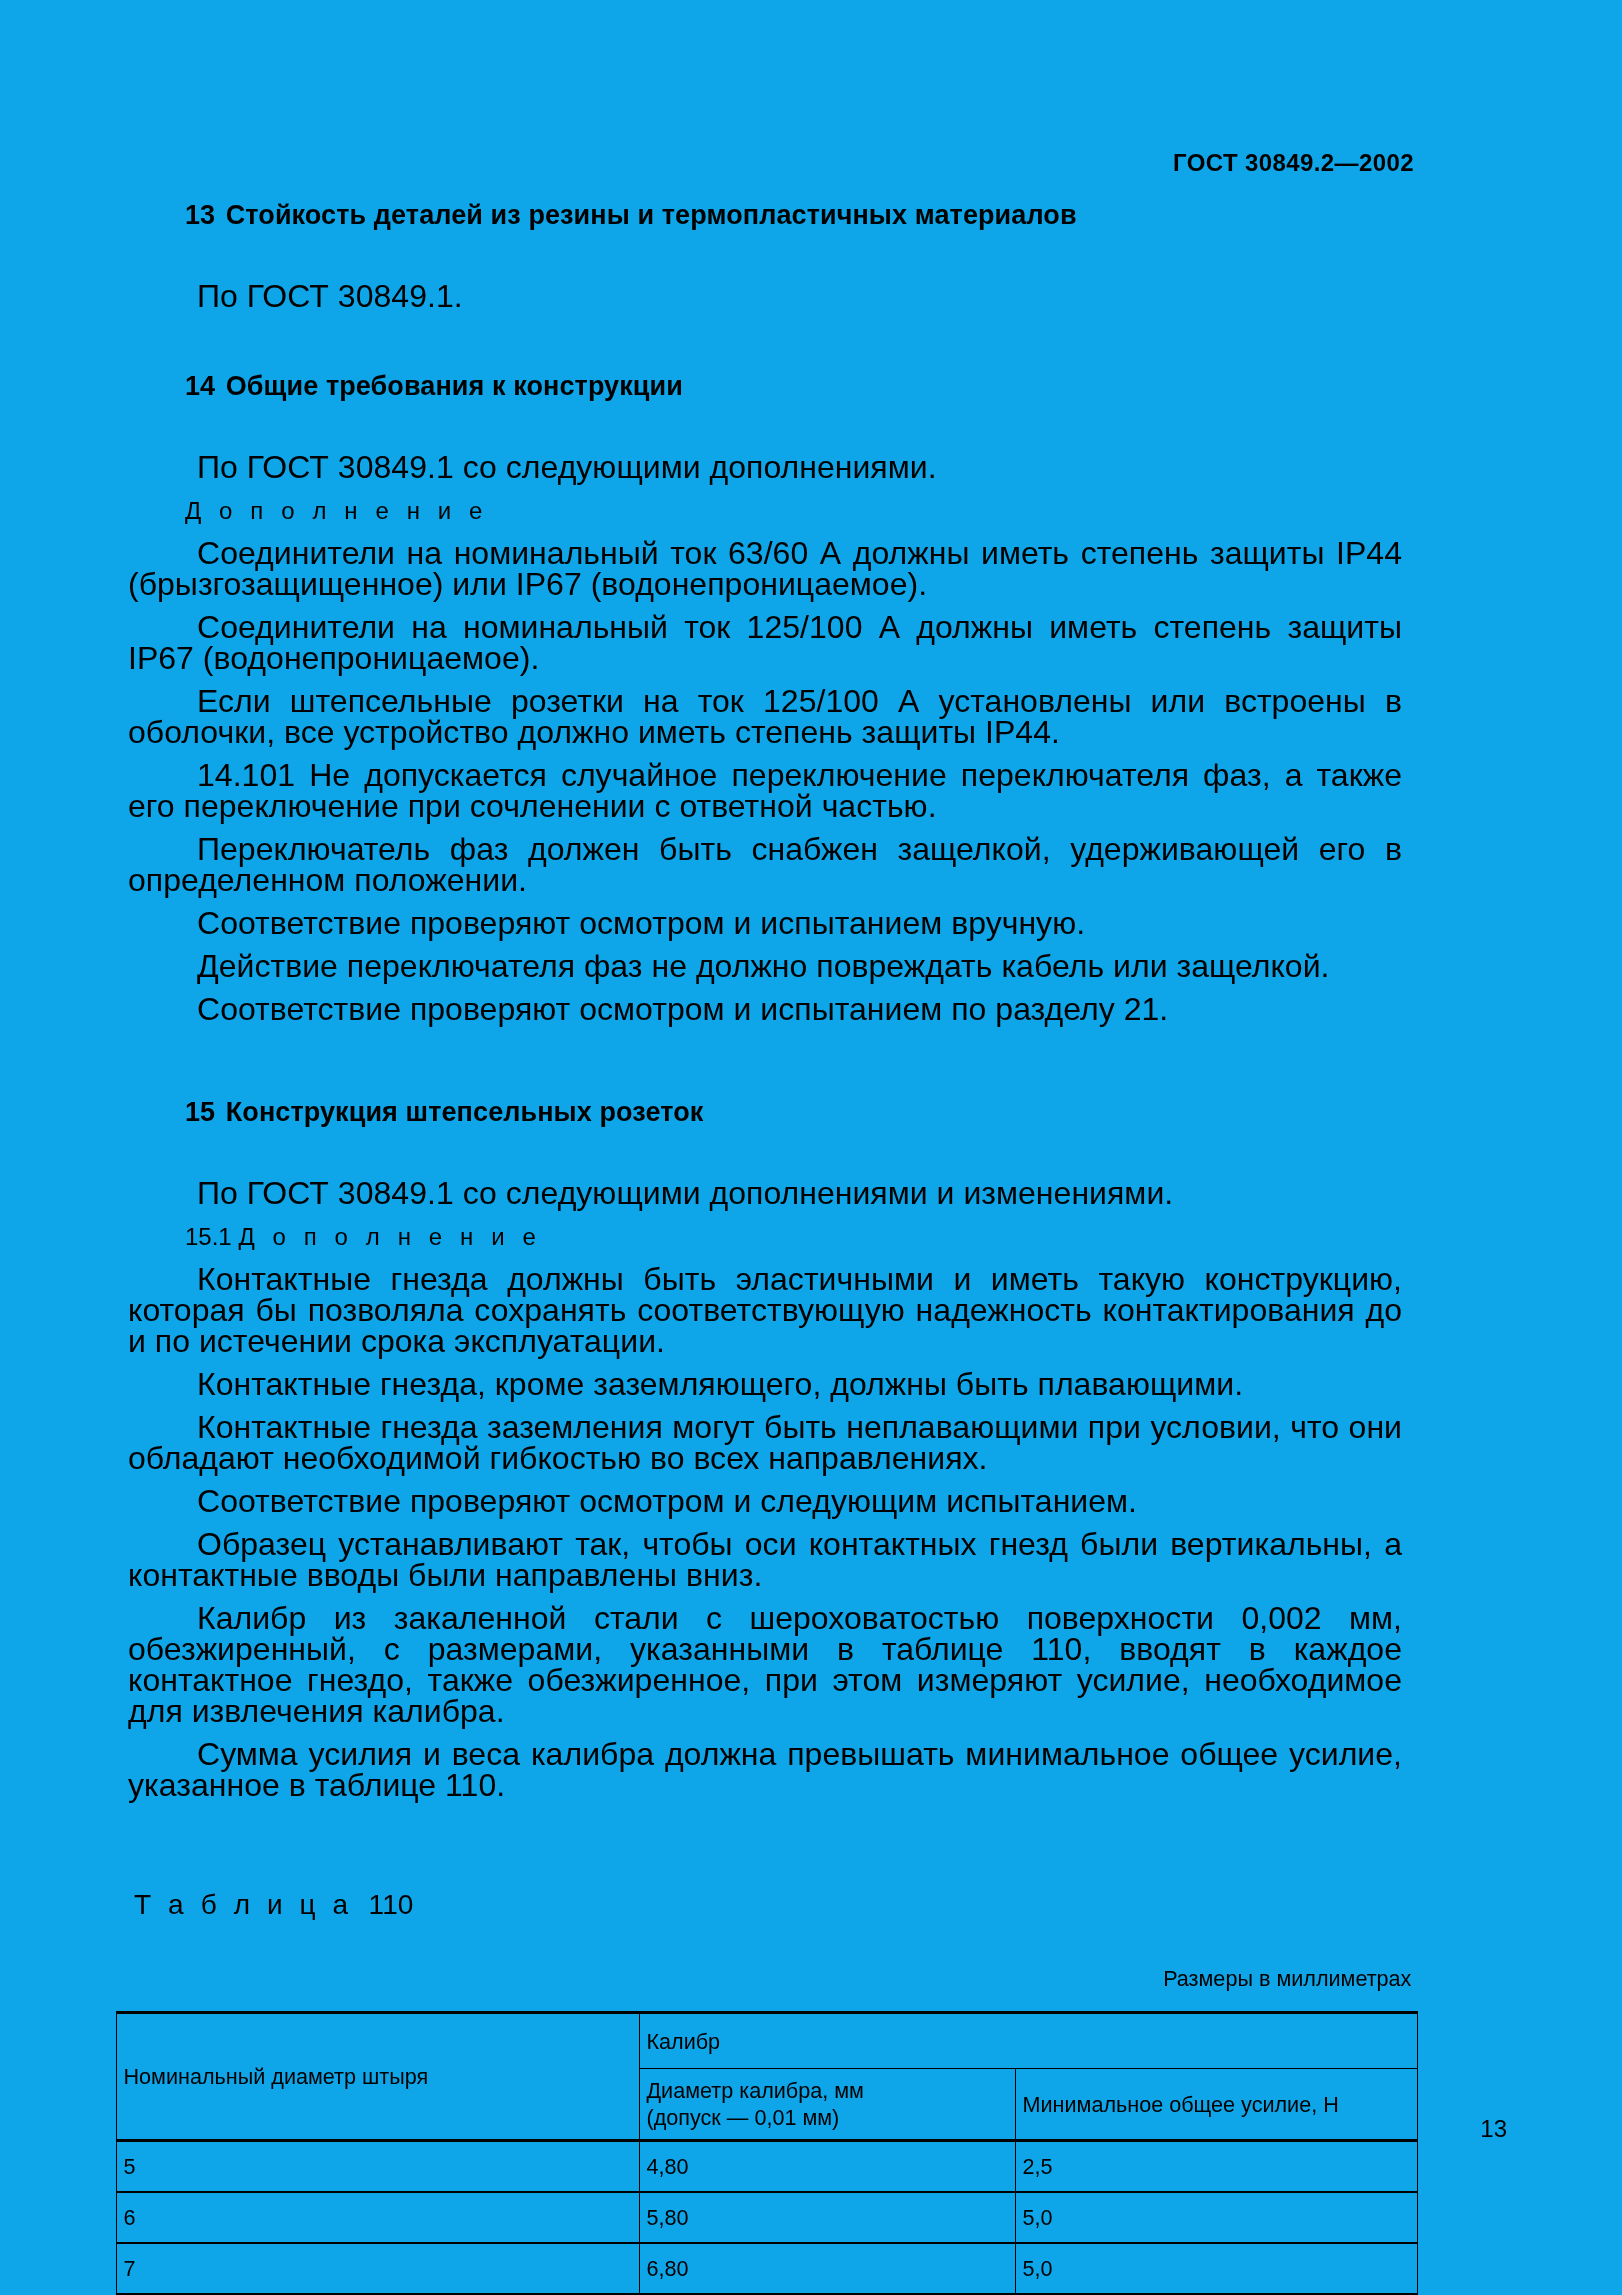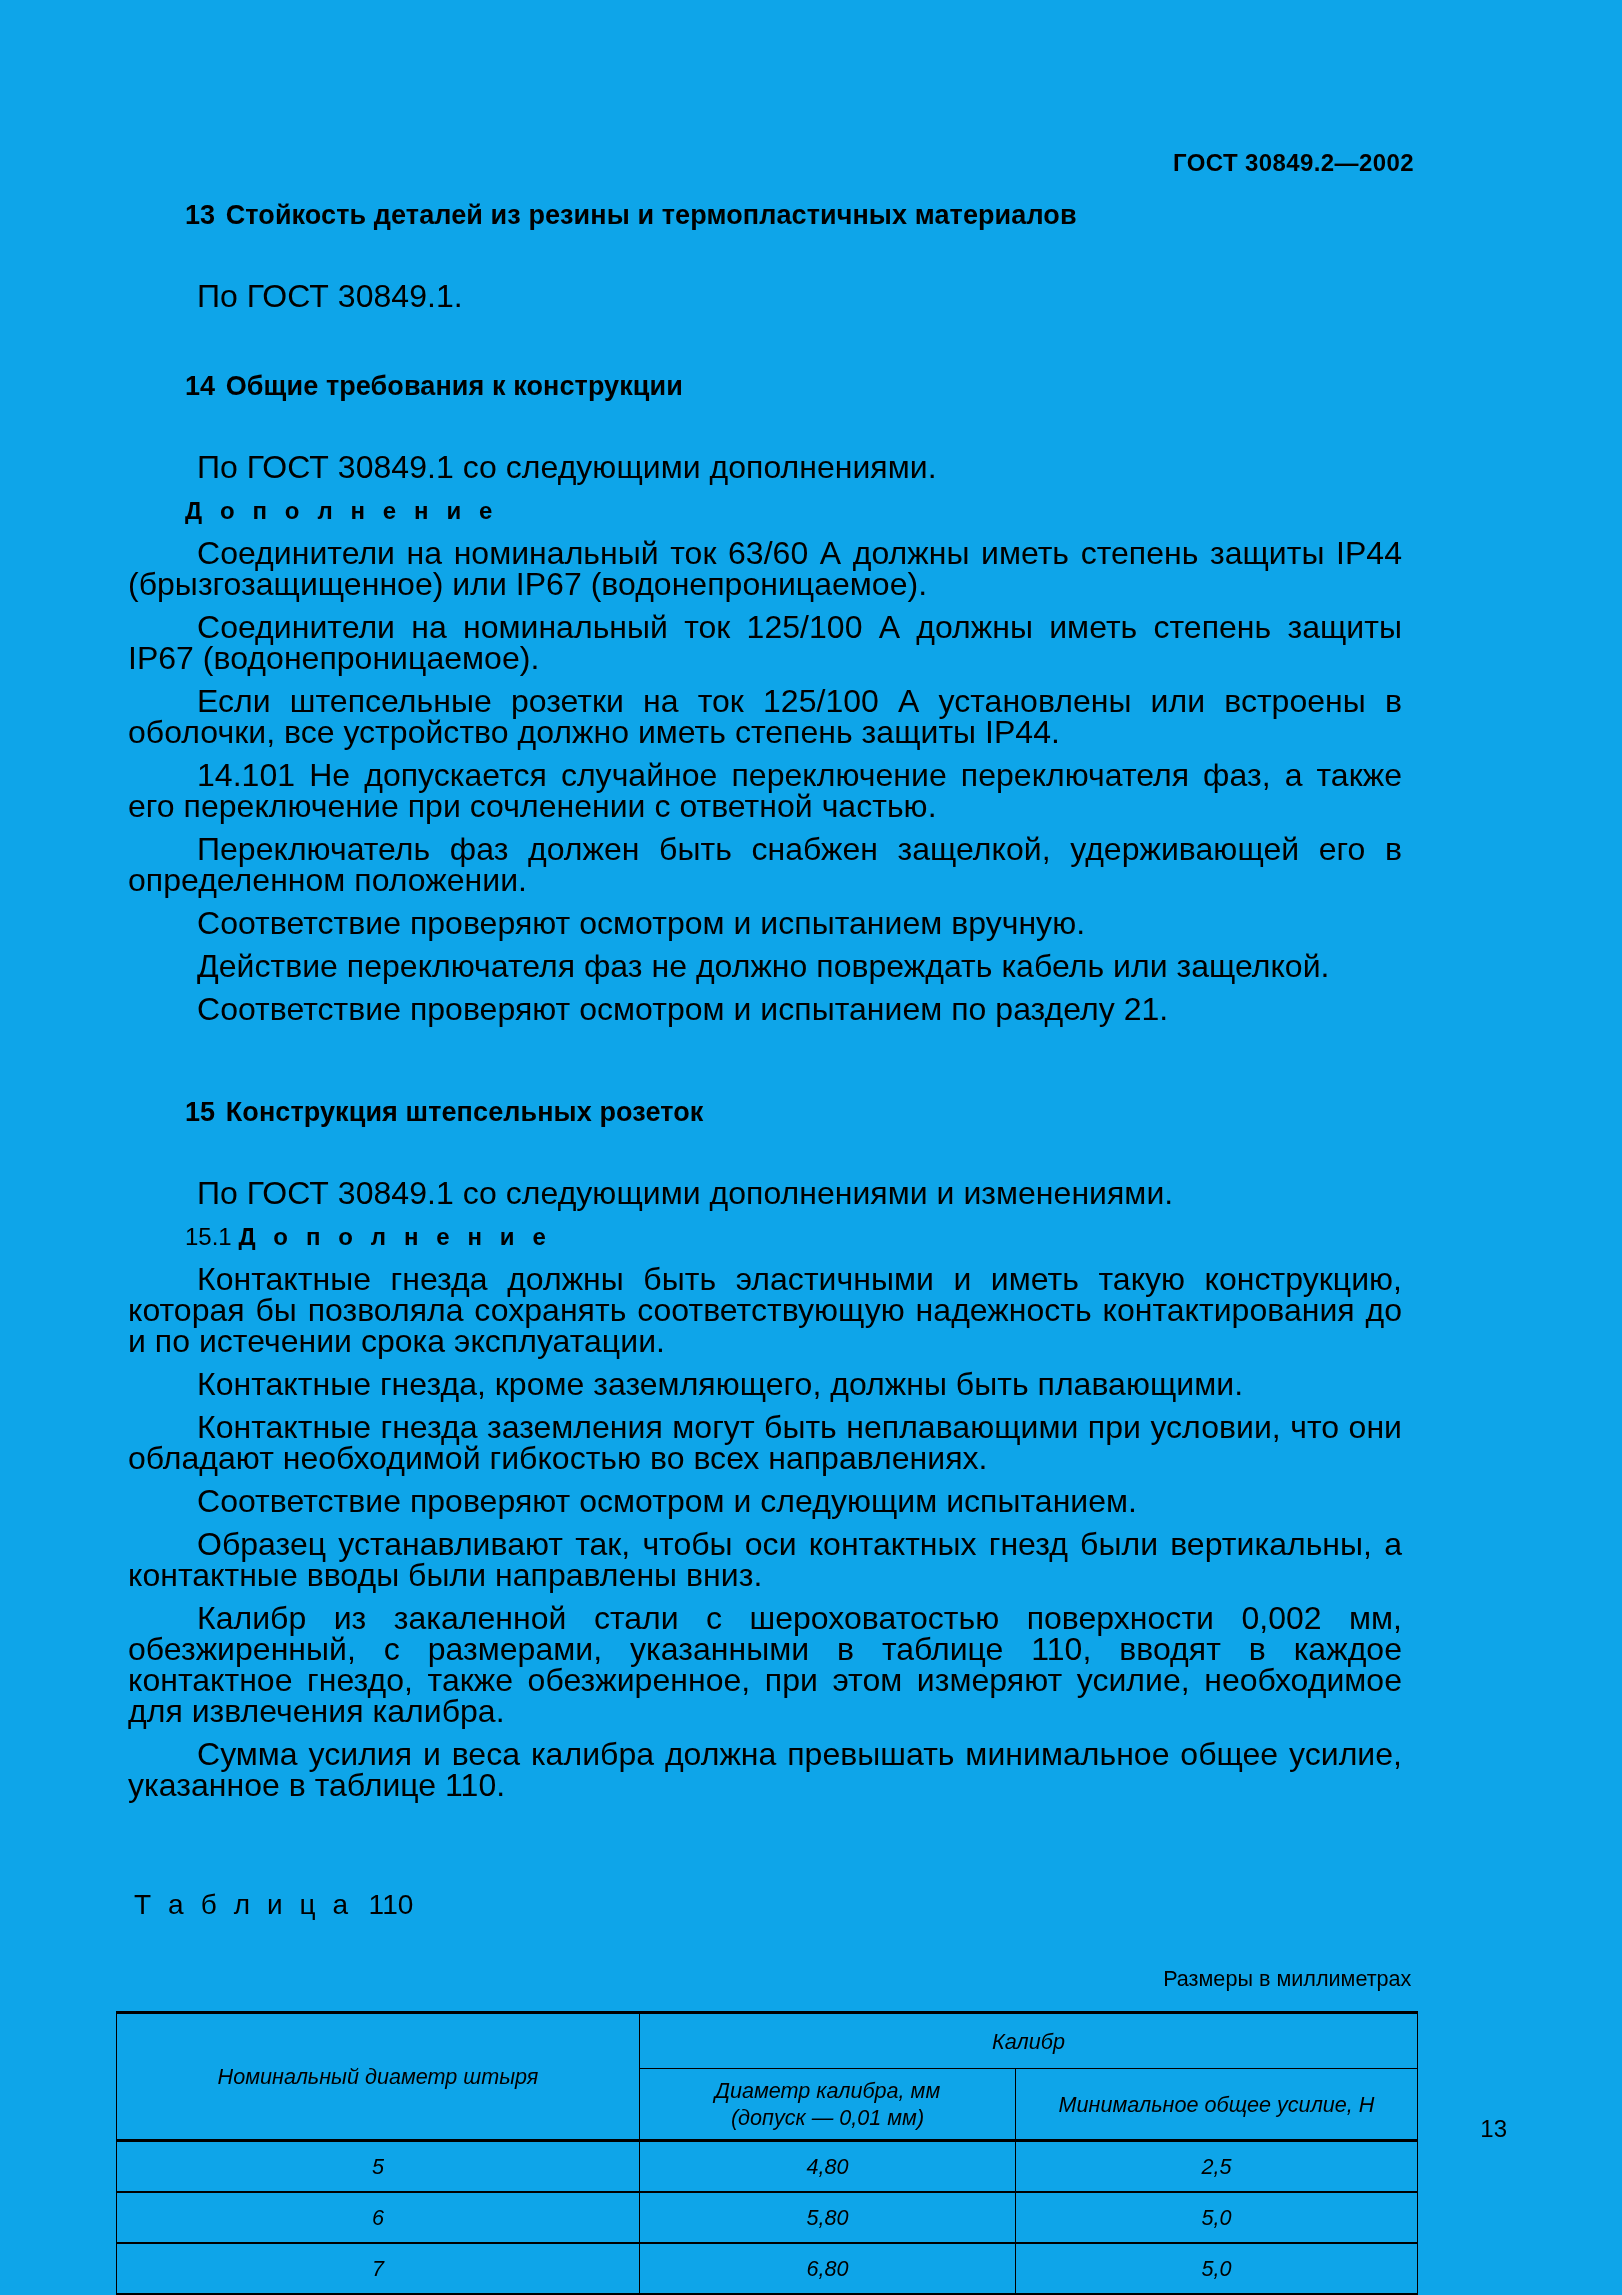--- a/index.html
+++ b/index.html
@@ -64,21 +64,20 @@
   }
   p.spaced-label {
     font-size: 24px;
     line-height: 31px;
     margin: 0;
     padding: 0;
     text-indent: 69px;
   }
   .sp {
     letter-spacing: 5.6px;
-    font-weight: bold;
   }
 
   .gap-sm { height: 19.6px; }
   .gap-md { height: 29px; }
   .gap-lg { height: 38px; }
   .gap-xl { height: 47px; }
   .gap-xxl { height: 60px; }
 
   
   .table-caption {
@@ -104,25 +103,23 @@
     width: 1301px;
     table-layout: fixed;
     margin: 0;
   }
   table.gost-table td,
   table.gost-table th {
     border: 1.3px solid #000000;
     font-weight: normal;
     font-size: 21.6px;
     line-height: 27px;
-    text-align: center;
     vertical-align: middle;
     padding: 5.2px 6.5px;
     box-sizing: border-box;
-    font-style: italic;
   }
   table.gost-table .outer-top { border-top-width: 3.3px; }
   table.gost-table .outer-bottom { border-bottom-width: 3.3px; }
   table.gost-table .hdr-sep { border-bottom-width: 3.3px; }
   table.gost-table tr.data-row td { height: 51px; }
   table.gost-table tr.data-row td { border-top-width: 2.6px; }
   .col-a { width: 523px; }
   .col-b { width: 376px; }
   .col-c { width: 402px; }
   .hdr-group { height: 56px; }

